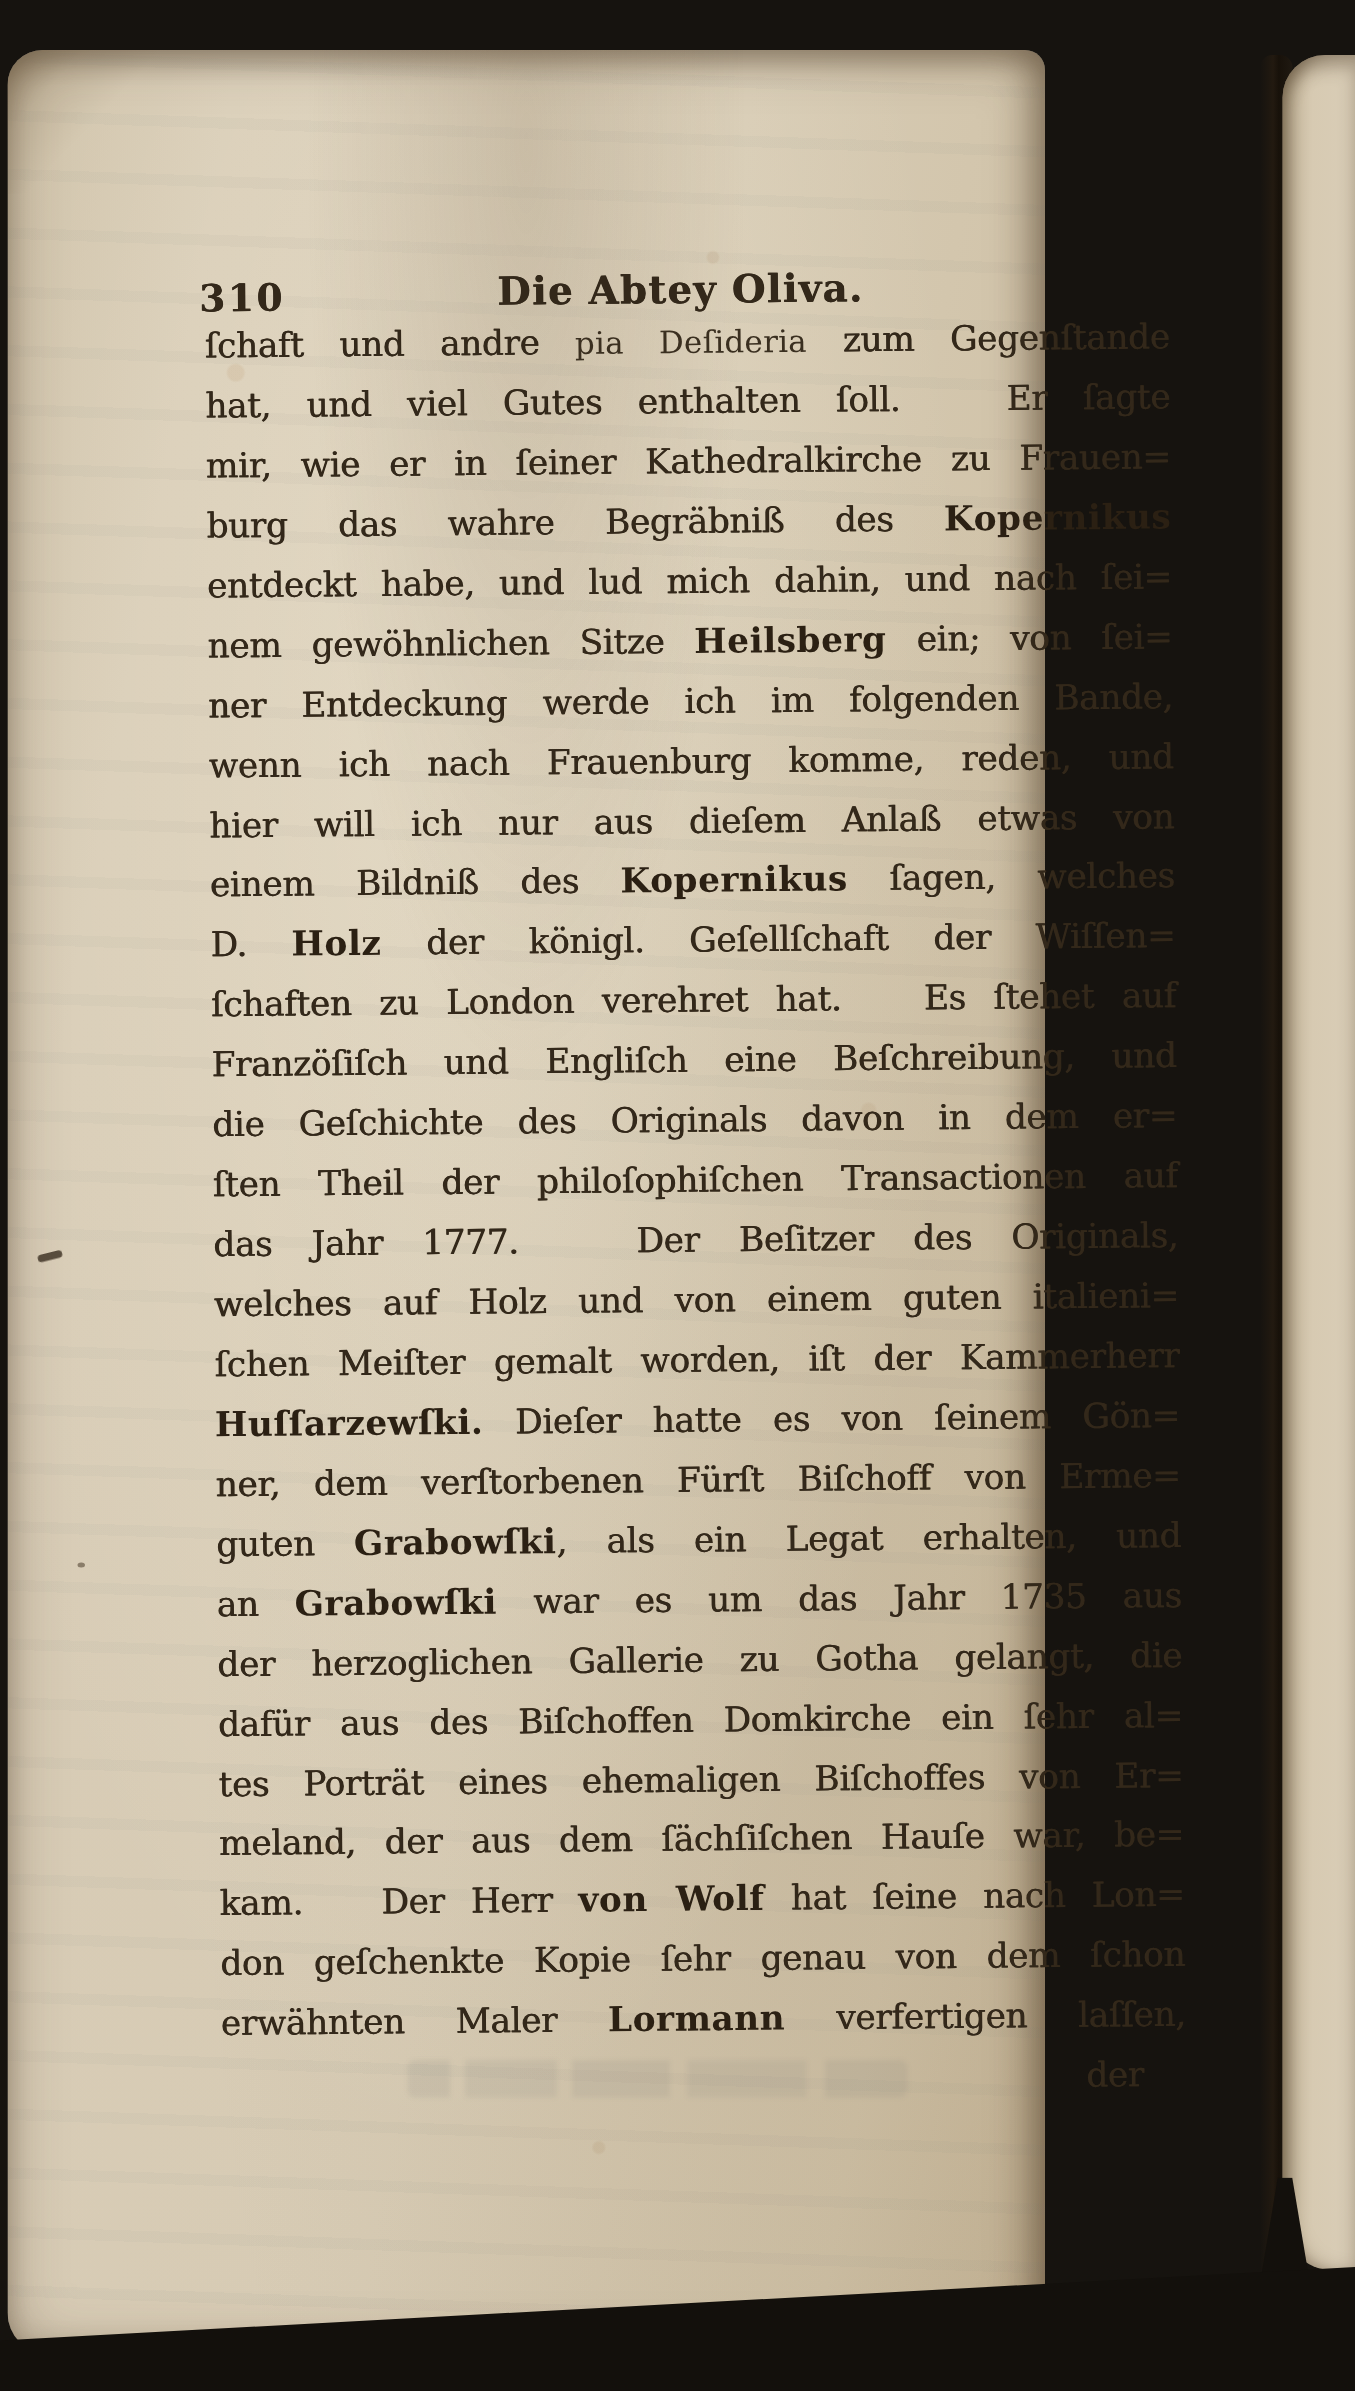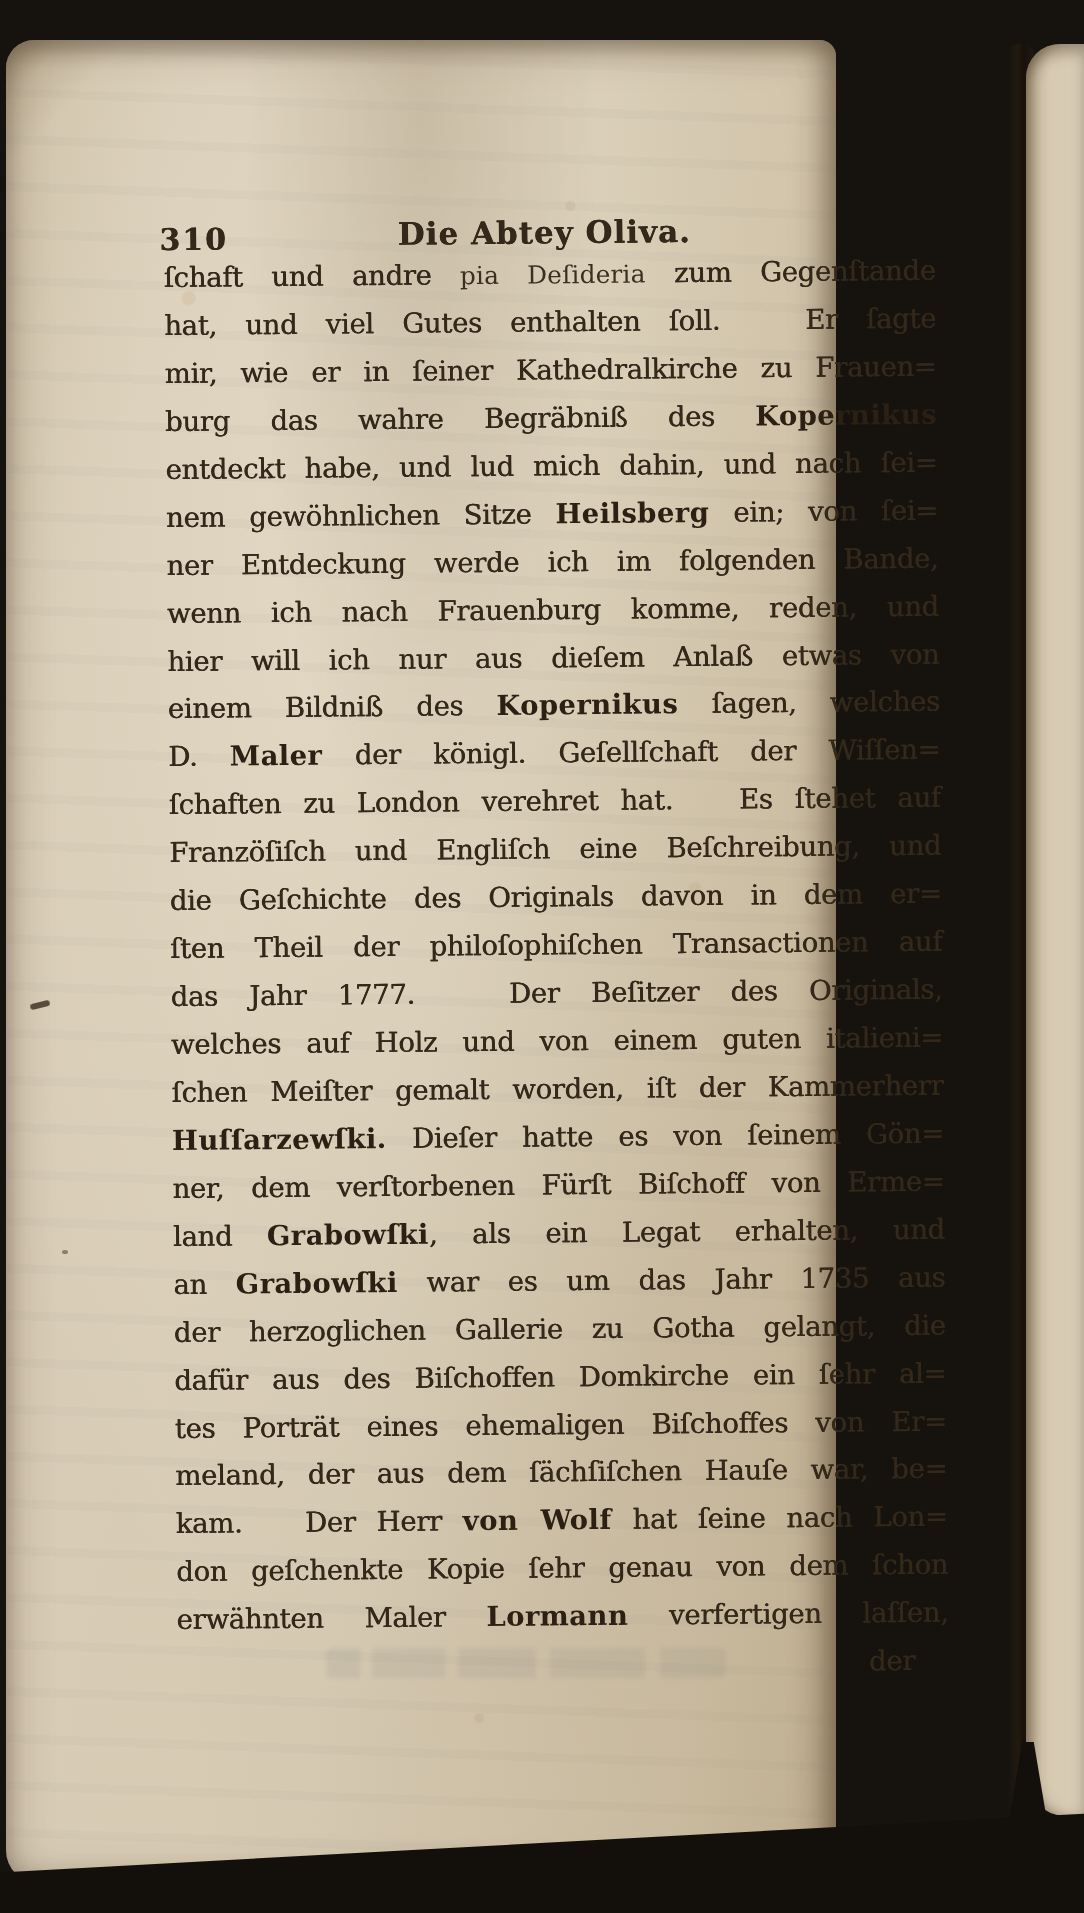--- a/index.html
+++ b/index.html
@@ -134,31 +134,31 @@
     <div class="line"><span class="seg-fraktur">ſchaft und andre </span><span class="seg-antiqua">pia Deſideria</span><span class="seg-fraktur"> zum Gegenſtande</span></div>
         <div class="line"><span class="seg-fraktur">hat, und viel Gutes enthalten ſoll.&nbsp;&nbsp; Er ſagte</span></div>
         <div class="line"><span class="seg-fraktur">mir, wie er in ſeiner Kathedralkirche zu Frauen=</span></div>
         <div class="line"><span class="seg-fraktur">burg das wahre Begräbniß des </span><span class="seg-schwabacher">Kopernikus</span></div>
         <div class="line"><span class="seg-fraktur">entdeckt habe, und lud mich dahin, und nach ſei=</span></div>
         <div class="line"><span class="seg-fraktur">nem gewöhnlichen Sitze </span><span class="seg-schwabacher">Heilsberg</span><span class="seg-fraktur"> ein; von ſei=</span></div>
         <div class="line"><span class="seg-fraktur">ner Entdeckung werde ich im folgenden Bande,</span></div>
         <div class="line"><span class="seg-fraktur">wenn ich nach Frauenburg komme, reden, und</span></div>
         <div class="line"><span class="seg-fraktur">hier will ich nur aus dieſem Anlaß etwas von</span></div>
         <div class="line"><span class="seg-fraktur">einem Bildniß des </span><span class="seg-schwabacher">Kopernikus</span><span class="seg-fraktur"> ſagen, welches</span></div>
-        <div class="line"><span class="seg-fraktur">D. </span><span class="seg-schwabacher">Maler</span><span class="seg-fraktur"> der königl. Geſellſchaft der Wiſſen=</span></div>
+        <div class="line"><span class="seg-fraktur">D. </span><span class="seg-schwabacher">Holz</span><span class="seg-fraktur"> der königl. Geſellſchaft der Wiſſen=</span></div>
         <div class="line"><span class="seg-fraktur">ſchaften zu London verehret hat.&nbsp;&nbsp; Es ſtehet auf</span></div>
         <div class="line"><span class="seg-fraktur">Franzöſiſch und Engliſch eine Beſchreibung, und</span></div>
         <div class="line"><span class="seg-fraktur">die Geſchichte des Originals davon in dem er=</span></div>
         <div class="line"><span class="seg-fraktur">ſten Theil der philoſophiſchen Transactionen auf</span></div>
         <div class="line"><span class="seg-fraktur">das Jahr 1777.&nbsp;&nbsp; Der Beſitzer des Originals,</span></div>
         <div class="line"><span class="seg-fraktur">welches auf Holz und von einem guten italieni=</span></div>
         <div class="line"><span class="seg-fraktur">ſchen Meiſter gemalt worden, iſt der Kammerherr</span></div>
         <div class="line"><span class="seg-schwabacher">Huſſarzewſki.</span><span class="seg-fraktur"> Dieſer hatte es von ſeinem Gön=</span></div>
         <div class="line"><span class="seg-fraktur">ner, dem verſtorbenen Fürſt Biſchoff von Erme=</span></div>
-        <div class="line"><span class="seg-fraktur">land </span><span class="seg-schwabacher">Grabowſki</span><span class="seg-fraktur">, als ein Legat erhalten, und</span></div>
+        <div class="line"><span class="seg-fraktur">guten </span><span class="seg-schwabacher">Grabowſki</span><span class="seg-fraktur">, als ein Legat erhalten, und</span></div>
         <div class="line"><span class="seg-fraktur">an </span><span class="seg-schwabacher">Grabowſki</span><span class="seg-fraktur"> war es um das Jahr 1735 aus</span></div>
         <div class="line"><span class="seg-fraktur">der herzoglichen Gallerie zu Gotha gelangt, die</span></div>
         <div class="line"><span class="seg-fraktur">dafür aus des Biſchoffen Domkirche ein ſehr al=</span></div>
         <div class="line"><span class="seg-fraktur">tes Porträt eines ehemaligen Biſchoffes von Er=</span></div>
         <div class="line"><span class="seg-fraktur">meland, der aus dem ſächſiſchen Hauſe war, be=</span></div>
         <div class="line"><span class="seg-fraktur">kam.&nbsp;&nbsp; Der Herr </span><span class="seg-schwabacher">von Wolf</span><span class="seg-fraktur"> hat ſeine nach Lon=</span></div>
         <div class="line"><span class="seg-fraktur">don geſchenkte Kopie ſehr genau von dem ſchon</span></div>
         <div class="line"><span class="seg-fraktur">erwähnten Maler </span><span class="seg-schwabacher">Lormann</span><span class="seg-fraktur"> verfertigen laſſen,</span></div>
         <div class="catchword-line">der</div>
       </div>

